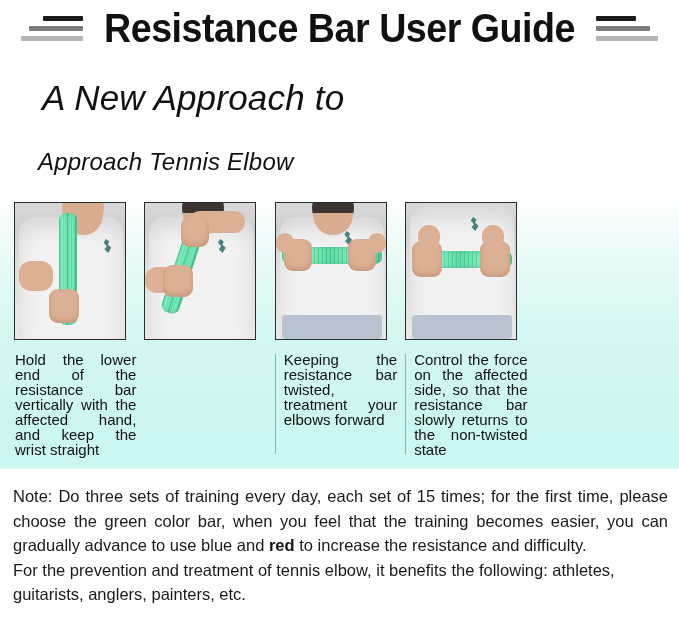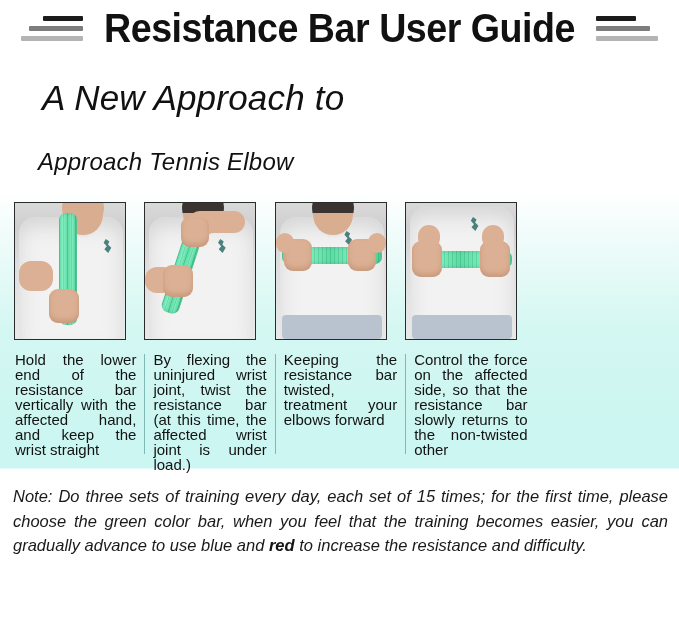--- a/index.html
+++ b/index.html
@@ -217,21 +217,20 @@
 
   
   .note {
     position: absolute;
     left: 13px;
     top: 484px;
     width: 655px;
     font-size: 16.5px;
     line-height: 24.5px;
     color: #1a1a1a;
-    font-style: italic;
   }
   .note p { margin: 0; text-align: justify; text-justify: inter-word; }
   .note p.last { text-align: left; }
   .note .red-word { font-weight: bold; color: #141414; }
 </style>
 </head>
 <body>
 
 <div class="page">
 
@@ -275,21 +274,20 @@
         <div class="ph-neck" style="left:52%; background:#3a3330;"></div>
         <div class="ph-shirt"></div>
         <div class="ph-collar" style="left:52%;"></div>
         <div class="ph-logo" style="left:70px; top:36px;"></div>
         <div class="bar bar-d" style="left:30px; top:12px;"></div>
         <div class="arm" style="left:44px; top:8px; width:56px; height:22px;"></div>
         <div class="hand" style="left:36px; top:14px; width:28px; height:30px;"></div>
         <div class="arm" style="left:0px; top:64px; width:30px; height:26px;"></div>
         <div class="hand" style="left:18px; top:62px; width:30px; height:32px;"></div>
       </div>
-      <div class="step-caption">By flexing the uninjured wrist joint, twist the resistance bar (at this time, the affected wrist joint is under load.)</div>
     </div>
 
     <div class="step">
       <div class="photo">
         <div class="ph-bg"></div>
         <div class="ph-neck" style="left:52%; background:#3a3330;"></div>
         <div class="ph-shirt"></div>
         <div class="ph-collar" style="left:52%;"></div>
         <div class="ph-logo" style="left:66px; top:28px;"></div>
         <div class="ph-jeans"></div>
@@ -307,22 +305,23 @@
         <div class="ph-bg"></div>
         <div class="ph-shirt" style="top:4px; height:134px;"></div>
         <div class="ph-logo" style="left:62px; top:14px;"></div>
         <div class="ph-jeans"></div>
         <div class="bar bar-h" style="top:48px;"></div>
         <div class="hand" style="left:6px; top:38px; width:30px; height:36px;"></div>
         <div class="hand" style="left:74px; top:38px; width:30px; height:36px;"></div>
         <div class="arm" style="left:12px; top:22px; width:22px; height:24px;"></div>
         <div class="arm" style="left:76px; top:22px; width:22px; height:24px;"></div>
       </div>
-      <div class="step-caption">Control the force on the affected side, so that the resistance bar slowly returns to the non-twisted other</div>
+      <div class="step-caption">Control the force on the affected side, so that the resistance bar slowly returns to the non-twisted state</div>
     </div>
 
   </div>
 
   <div class="note">
     <p><span>Note: Do three sets of training every day, each set of 15 times; for the first time, please choose the green color bar, when you feel that the training becomes easier, you can gradually advance to use blue and </span><span class="red-word">red</span><span> to increase the resistance and difficulty.</span></p>
+    <p class="last">For the prevention and treatment of tennis elbow, it benefits the following: athletes, guitarists, anglers, painters, etc.</p>
   </div>
 
 </div>
 
 </body></html>

